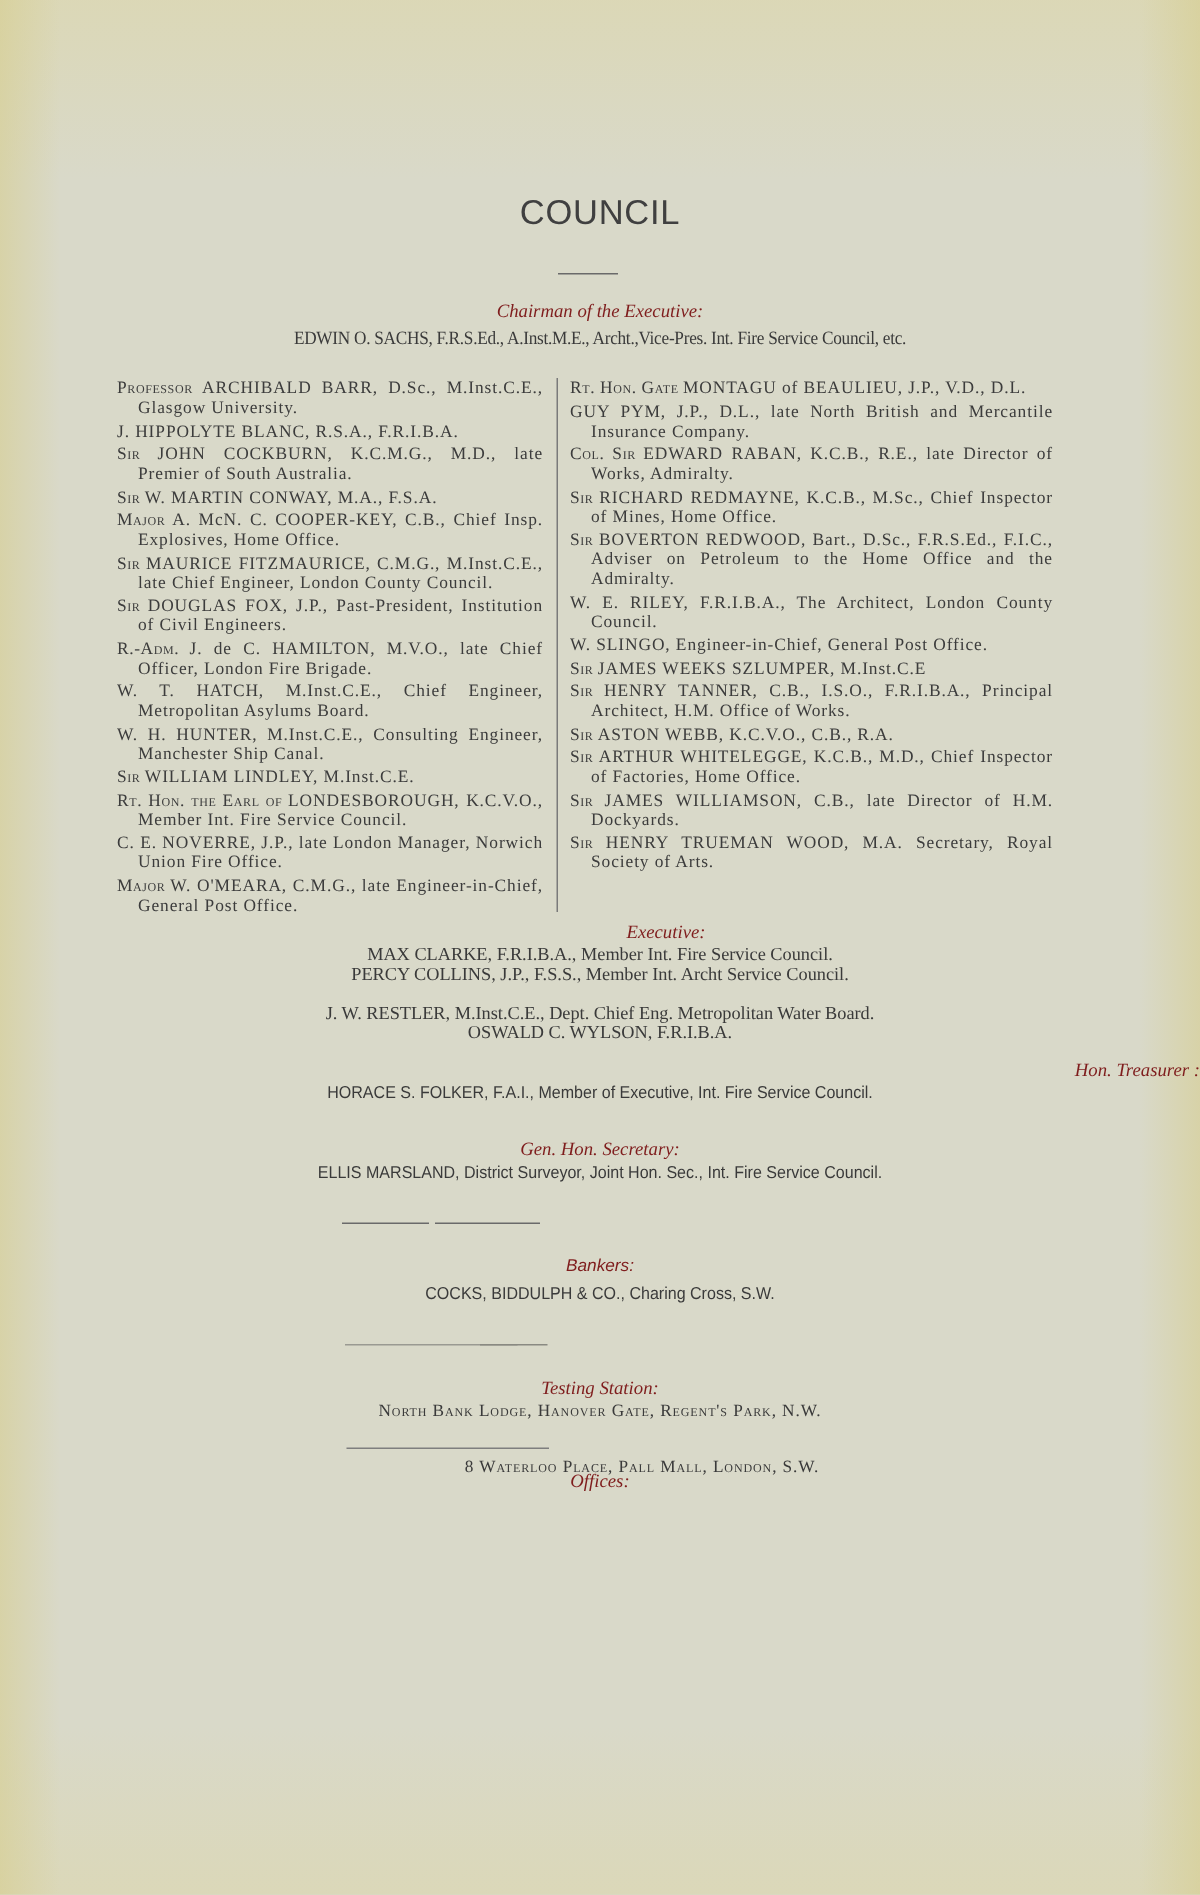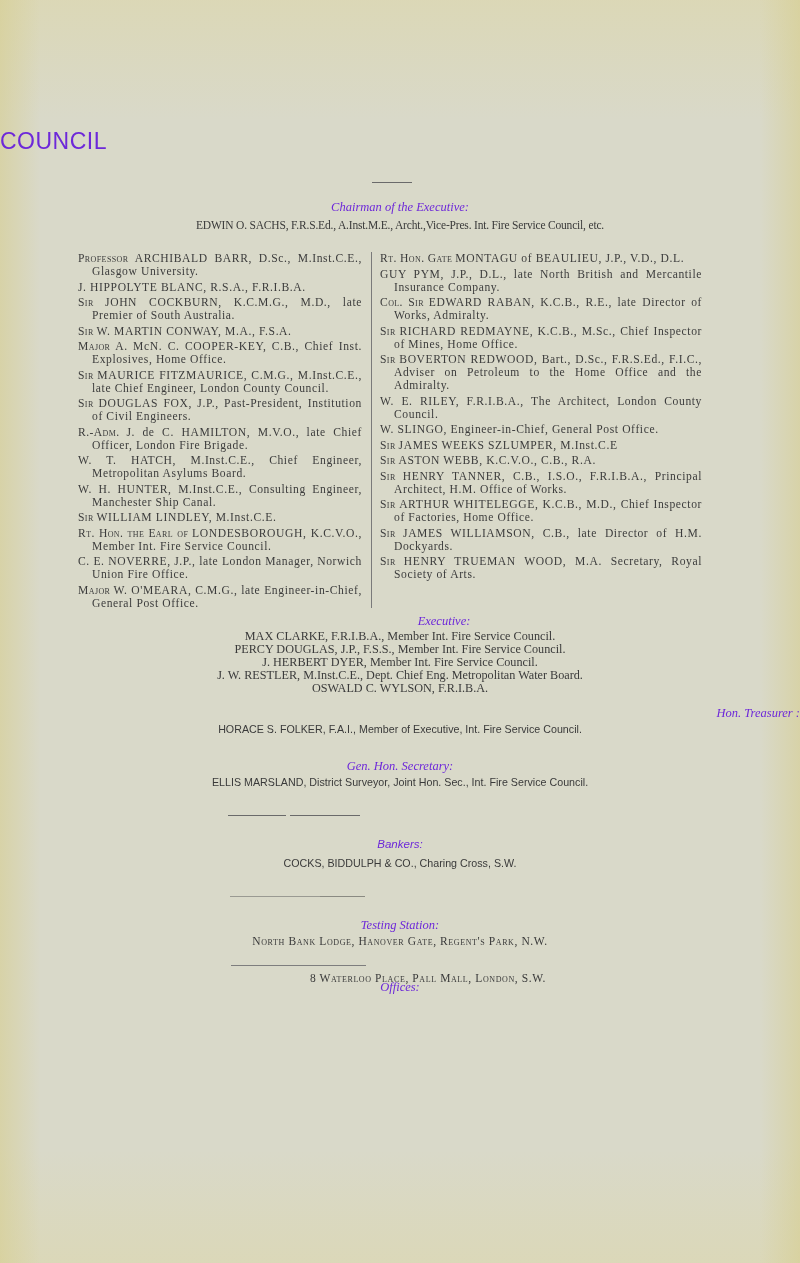--- a/index.html
+++ b/index.html
@@ -8,30 +8,30 @@
       background:
         linear-gradient(90deg, rgba(214,205,140,0.55) 0px, rgba(214,205,140,0.0) 40px, rgba(214,205,140,0) 760px, rgba(214,205,140,0.55) 800px),
         linear-gradient(180deg, rgba(222,214,160,0.45) 0px, rgba(222,214,160,0) 120px, rgba(222,214,160,0) 1150px, rgba(222,214,160,0.4) 1263px),
         #d9d9c9;
       color: #3a3a3a;
       font-family: "Liberation Serif", "DejaVu Serif", serif;
     }
     .page { position: absolute; left: 0; top: 0; width: 800px; height: 1263px; }
 
     .title {
-      position: absolute; top: 128px; left: 0; width: 800px; text-align: left;
+      position: absolute; top: 128px; left: 0; width: 800px; text-align: center;
       font-family: "Liberation Sans", "DejaVu Sans", sans-serif;
-      font-size: 23px; letter-spacing: 0.5px; color: #6d28d9;
+      font-size: 23px; letter-spacing: 0.5px; color: #404040;
     }
     .rule { position: absolute; height: 1px; background: #6a6a6a; }
     .rule.short { top: 182px; left: 372px; width: 40px; }
 
     .label {
       position: absolute; left: 0; width: 800px; text-align: center;
-      font-style: italic; font-size: 12.5px; color: #6d28d9;
+      font-style: italic; font-size: 12.5px; color: #7f1d1d;
     }
     .line {
       position: absolute; left: 0; width: 800px; text-align: center;
       font-size: 12.5px; color: #3a3a3a; white-space: nowrap;
     }
     .chair-label { top: 200px; }
     .chair-line  { top: 218px; font-size: 12.5px; letter-spacing: -0.2px; transform: scaleX(0.92); }
 
     .columns { position: absolute; top: 252px; left: 78px; width: 630px; }
     .col { position: absolute; top: 0; }
@@ -78,21 +78,21 @@
 
   <div class="label chair-label">Chairman of the Executive:</div>
   <div class="line chair-line">EDWIN O. SACHS, F.R.S.Ed., A.Inst.M.E., Archt.,Vice-Pres. Int. Fire Service Council, etc.</div>
 
   <div class="columns">
     <div class="col left">
       <div class="entry"><span class="title-sc">Professor</span> <span class="nm">ARCHIBALD BARR, D.Sc., M.Inst.C.E., Glasgow University.</span></div>
       <div class="entry"><span class="title-sc"></span><span class="nm">J. HIPPOLYTE BLANC, R.S.A., F.R.I.B.A.</span></div>
       <div class="entry"><span class="title-sc">Sir</span> <span class="nm">JOHN COCKBURN, K.C.M.G., M.D., late Premier of South Australia.</span></div>
       <div class="entry"><span class="title-sc">Sir</span> <span class="nm">W. MARTIN CONWAY, M.A., F.S.A.</span></div>
-      <div class="entry"><span class="title-sc">Major</span> <span class="nm">A. McN. C. COOPER-KEY, C.B., Chief Inst. Explosives, Home Office.</span></div>
+      <div class="entry"><span class="title-sc">Major</span> <span class="nm">A. McN. C. COOPER-KEY, C.B., Chief Insp. Explosives, Home Office.</span></div>
       <div class="entry"><span class="title-sc">Sir</span> <span class="nm">MAURICE FITZMAURICE, C.M.G., M.Inst.C.E., late Chief Engineer, London County Council.</span></div>
       <div class="entry"><span class="title-sc">Sir</span> <span class="nm">DOUGLAS FOX, J.P., Past-President, Institution of Civil Engineers.</span></div>
       <div class="entry"><span class="title-sc">R.-Adm.</span> <span class="nm">J. de C. HAMILTON, M.V.O., late Chief Officer, London Fire Brigade.</span></div>
       <div class="entry"><span class="title-sc"></span><span class="nm">W. T. HATCH, M.Inst.C.E., Chief Engineer, Metropolitan Asylums Board.</span></div>
       <div class="entry"><span class="title-sc"></span><span class="nm">W. H. HUNTER, M.Inst.C.E., Consulting Engineer, Manchester Ship Canal.</span></div>
       <div class="entry"><span class="title-sc">Sir</span> <span class="nm">WILLIAM LINDLEY, M.Inst.C.E.</span></div>
       <div class="entry"><span class="title-sc">Rt. Hon. the Earl of</span> <span class="nm">LONDESBOROUGH, K.C.V.O., Member Int. Fire Service Council.</span></div>
       <div class="entry"><span class="title-sc"></span><span class="nm">C. E. NOVERRE, J.P., late London Manager, Norwich Union Fire Office.</span></div>
       <div class="entry"><span class="title-sc">Major</span> <span class="nm">W. O'MEARA, C.M.G., late Engineer-in-Chief, General Post Office.</span></div>
     </div>
@@ -101,32 +101,31 @@
 
     <div class="col right">
       <div class="entry"><span class="title-sc">Rt. Hon. Gate</span> <span class="nm">MONTAGU of BEAULIEU, J.P., V.D., D.L.</span></div>
       <div class="entry"><span class="title-sc"></span><span class="nm">GUY PYM, J.P., D.L., late North British and Mercantile Insurance Company.</span></div>
       <div class="entry"><span class="title-sc">Col. Sir</span> <span class="nm">EDWARD RABAN, K.C.B., R.E., late Director of Works, Admiralty.</span></div>
       <div class="entry"><span class="title-sc">Sir</span> <span class="nm">RICHARD REDMAYNE, K.C.B., M.Sc., Chief Inspector of Mines, Home Office.</span></div>
       <div class="entry"><span class="title-sc">Sir</span> <span class="nm">BOVERTON REDWOOD, Bart., D.Sc., F.R.S.Ed., F.I.C., Adviser on Petroleum to the Home Office and the Admiralty.</span></div>
       <div class="entry"><span class="title-sc"></span><span class="nm">W. E. RILEY, F.R.I.B.A., The Architect, London County Council.</span></div>
       <div class="entry"><span class="title-sc"></span><span class="nm">W. SLINGO, Engineer-in-Chief, General Post Office.</span></div>
       <div class="entry"><span class="title-sc">Sir</span> <span class="nm">JAMES WEEKS SZLUMPER, M.Inst.C.E</span></div>
+      <div class="entry"><span class="title-sc">Sir</span> <span class="nm">HENRY TANNER, C.B., I.S.O., F.R.I.B.A., Principal Architect, H.M. Office of Works.</span></div>
       <div class="entry"><span class="title-sc">Sir</span> <span class="nm">ASTON WEBB, K.C.V.O., C.B., R.A.</span></div>
-      <div class="entry"><span class="title-sc">Sir</span> <span class="nm">HENRY TANNER, C.B., I.S.O., F.R.I.B.A., Principal Architect, H.M. Office of Works.</span></div>
       <div class="entry"><span class="title-sc">Sir</span> <span class="nm">ARTHUR WHITELEGGE, K.C.B., M.D., Chief Inspector of Factories, Home Office.</span></div>
       <div class="entry"><span class="title-sc">Sir</span> <span class="nm">JAMES WILLIAMSON, C.B., late Director of H.M. Dockyards.</span></div>
       <div class="entry"><span class="title-sc">Sir</span> <span class="nm">HENRY TRUEMAN WOOD, M.A. Secretary, Royal Society of Arts.</span></div>
     </div>
   </div>
 
   <div class="label exec-label">Executive:</div>
   <div class="line exec-line" style="top:630px">MAX CLARKE, F.R.I.B.A., Member Int. Fire Service Council.</div>
-  <div class="line exec-line" style="top:643px">PERCY DOUGLAS, J.P., F.S.S., Member Int. Fire Service Council.</div>
-  <div class="line exec-line" style="top:656px">J. HERBERT DYER, Member Int. Fire Service Council.</div>
+  <div class="line exec-line" style="top:643px">PERCY COLLINS, J.P., F.S.S., Member Int. Archt Service Council.</div>
   <div class="line exec-line" style="top:669px">J. W. RESTLER, M.Inst.C.E., Dept. Chief Eng. Metropolitan Water Board.</div>
   <div class="line exec-line" style="top:682px">OSWALD C. WYLSON, F.R.I.B.A.</div>
 
   <div class="label treasurer-label">Hon. Treasurer :</div>
   <div class="line treasurer-line">HORACE S. FOLKER, F.A.I., Member of Executive, Int. Fire Service Council.</div>
 
   <div class="label secretary-label">Gen. Hon. Secretary:</div>
   <div class="line secretary-line">ELLIS MARSLAND, District Surveyor, Joint Hon. Sec., Int. Fire Service Council.</div>
 
   <div class="rule r1a"></div>

